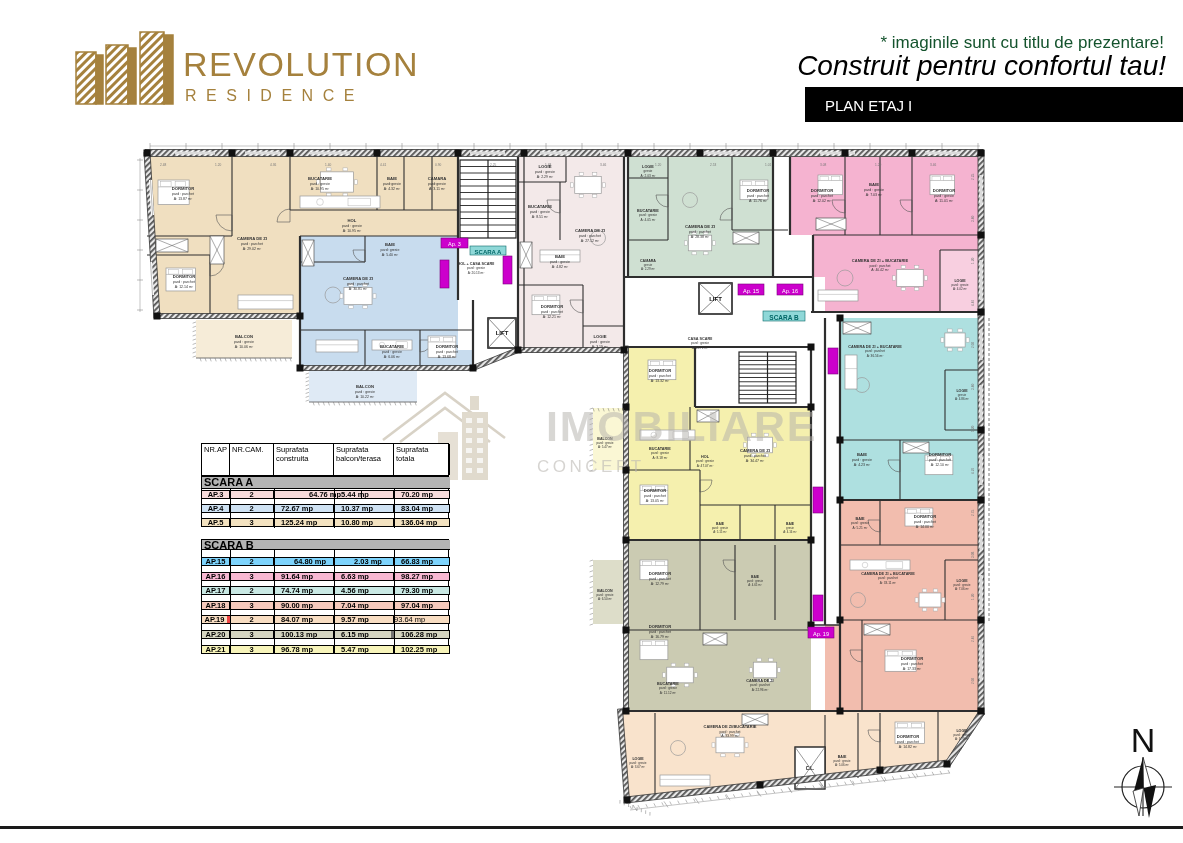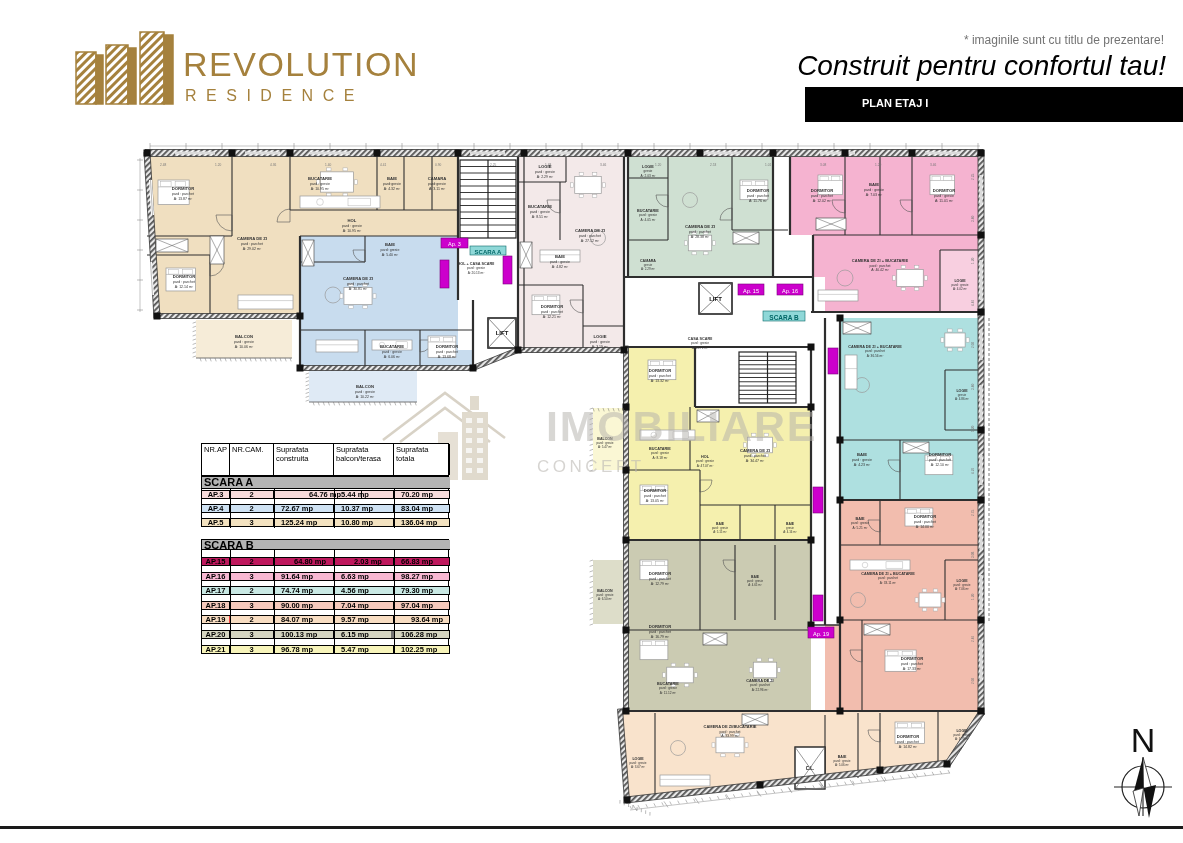--- a/index.html
+++ b/index.html
@@ -20,26 +20,26 @@
 <rect x="60" y="22" width="8" height="56" fill="#a5813d"></rect>
 <rect x="72" y="6" width="24" height="72" fill="url(#diag)"></rect>
 <rect x="96" y="9" width="9" height="69" fill="#a5813d"></rect>
 </g>
   </svg>
 
 <div style="position:absolute;left:183px;top:45px;font-size:34px;color:#a5813d;letter-spacing:1.5px;font-family:'Liberation Sans',sans-serif;">REVOLUTION</div>
 
 <div style="position:absolute;left:185px;top:87px;font-size:16px;color:#a5813d;letter-spacing:9.5px;font-family:'Liberation Sans',sans-serif;">RESIDENCE</div>
 
-<div style="position:absolute;left:0;top:33px;width:1164px;text-align:right;font-size:12px;color:#737373;">* imaginile sunt cu titlu de prezentare!</div>
+<div style="position:absolute;left:0;top:33px;width:1164px;text-align:right;font-size:17px;color:#14532d;">* imaginile sunt cu titlu de prezentare!</div>
 
 <div style="position:absolute;left:0;top:50px;width:1166px;text-align:right;font-size:28px;font-style:italic;color:#000;">Construit pentru confortul tau!</div>
 
 <div style="position:absolute;left:805px;top:87px;width:378px;height:35px;background:#000;">
-    <span style="position:absolute;left:20px;top:10px;color:#fff;font-weight:bold;font-size:11px;margin-left:37px;">PLAN ETAJ I</span>
+    <span style="position:absolute;left:20px;top:10px;color:#fff;font-weight:normal;font-size:15px;">PLAN ETAJ I</span>
   </div>
 
 <svg style="position:absolute;left:0;top:0;" width="1183" height="843" viewBox="0 0 1183 843">
 <defs>
       <pattern id="wallhatch" width="4" height="4" patternUnits="userSpaceOnUse" patternTransform="rotate(45)">
         <rect width="4" height="4" fill="#e8e8e8"></rect>
         <rect width="1.8" height="4" fill="#555"></rect>
       </pattern>
     </defs>
 
@@ -993,21 +993,21 @@
       <div style="position:absolute;left:192px;top:0;width:56px;height:100%;border-right:1px solid #000;box-sizing:border-box;padding-left:7px;display:flex;align-items:center;font-size:7.5px;font-weight:bold;">136.04 mp</div>
     </div>
 <div style="position:absolute;left:28px;top:12px;width:1px;height:39px;background:#000;"></div>
 <div style="position:absolute;left:72px;top:12px;width:1px;height:39px;background:#000;"></div>
 <div style="position:absolute;left:132px;top:12px;width:1px;height:39px;background:#000;"></div>
 <div style="position:absolute;left:192px;top:12px;width:1px;height:39px;background:#000;"></div>
 </div>
 
 <div style="position:absolute;left:201px;top:539px;width:248px;height:115px;border:1px solid #000;box-sizing:border-box;background:#fff;">
 <div style="position:absolute;left:0;top:0;width:248px;height:10px;background:#b4b4b4;border-bottom:1px solid #000;box-sizing:border-box;font-weight:bold;font-size:11px;padding-left:2px;line-height:10px;">SCARA B</div>
-<div style="position:absolute;left:0;top:17.0px;width:248px;height:9px;background:#be185d;border-top:1px solid #000;border-bottom:1px solid #000;box-sizing:border-box;">
+<div style="position:absolute;left:0;top:17.0px;width:248px;height:9px;background:#7dd3fc;border-top:1px solid #000;border-bottom:1px solid #000;box-sizing:border-box;">
       <div style="position:absolute;left:0px;top:0;width:28px;height:100%;border-right:1px solid #000;box-sizing:border-box;display:flex;align-items:center;justify-content:center;font-size:7.5px;font-weight:bold;">AP.15</div>
       <div style="position:absolute;left:28px;top:0;width:44px;height:100%;border-right:1px solid #000;box-sizing:border-box;display:flex;align-items:center;justify-content:center;font-size:7.5px;font-weight:bold;">2</div>
       <div style="position:absolute;left:72px;top:0;width:60px;height:100%;border-right:1px solid #000;box-sizing:border-box;padding-left:20px;display:flex;align-items:center;font-size:7.5px;font-weight:bold;">64.80 mp</div>
       <div style="position:absolute;left:132px;top:0;width:60px;height:100%;border-right:1px solid #000;box-sizing:border-box;padding-left:20px;display:flex;align-items:center;font-size:7.5px;font-weight:bold;">2.03 mp</div>
       <div style="position:absolute;left:192px;top:0;width:56px;height:100%;border-right:1px solid #000;box-sizing:border-box;padding-left:7px;display:flex;align-items:center;font-size:7.5px;font-weight:bold;">66.83 mp</div>
     </div>
 <div style="position:absolute;left:0;top:31.6px;width:248px;height:9px;background:#f8b8d2;border-top:1px solid #000;border-bottom:1px solid #000;box-sizing:border-box;">
       <div style="position:absolute;left:0px;top:0;width:28px;height:100%;border-right:1px solid #000;box-sizing:border-box;display:flex;align-items:center;justify-content:center;font-size:7.5px;font-weight:bold;">AP.16</div>
       <div style="position:absolute;left:28px;top:0;width:44px;height:100%;border-right:1px solid #000;box-sizing:border-box;display:flex;align-items:center;justify-content:center;font-size:7.5px;font-weight:bold;">3</div>
       <div style="position:absolute;left:72px;top:0;width:60px;height:100%;border-right:1px solid #000;box-sizing:border-box;padding-left:7px;display:flex;align-items:center;font-size:7.5px;font-weight:bold;">91.64 mp</div>
@@ -1022,25 +1022,25 @@
       <div style="position:absolute;left:192px;top:0;width:56px;height:100%;border-right:1px solid #000;box-sizing:border-box;padding-left:7px;display:flex;align-items:center;font-size:7.5px;font-weight:bold;">79.30 mp</div>
     </div>
 <div style="position:absolute;left:0;top:60.8px;width:248px;height:9px;background:#f5c9bc;border-top:1px solid #000;border-bottom:1px solid #000;box-sizing:border-box;">
       <div style="position:absolute;left:0px;top:0;width:28px;height:100%;border-right:1px solid #000;box-sizing:border-box;display:flex;align-items:center;justify-content:center;font-size:7.5px;font-weight:bold;">AP.18</div>
       <div style="position:absolute;left:28px;top:0;width:44px;height:100%;border-right:1px solid #000;box-sizing:border-box;display:flex;align-items:center;justify-content:center;font-size:7.5px;font-weight:bold;">3</div>
       <div style="position:absolute;left:72px;top:0;width:60px;height:100%;border-right:1px solid #000;box-sizing:border-box;padding-left:7px;display:flex;align-items:center;font-size:7.5px;font-weight:bold;">90.00 mp</div>
       <div style="position:absolute;left:132px;top:0;width:60px;height:100%;border-right:1px solid #000;box-sizing:border-box;padding-left:7px;display:flex;align-items:center;font-size:7.5px;font-weight:bold;">7.04 mp</div>
       <div style="position:absolute;left:192px;top:0;width:56px;height:100%;border-right:1px solid #000;box-sizing:border-box;padding-left:7px;display:flex;align-items:center;font-size:7.5px;font-weight:bold;">97.04 mp</div>
     </div>
 <div style="position:absolute;left:0;top:75.4px;width:248px;height:9px;background:#f8ddc2;border-top:1px solid #000;border-bottom:1px solid #000;box-sizing:border-box;">
-      <div style="position:absolute;left:0px;top:0;width:28px;height:100%;border-right:1px solid #ef4444;box-sizing:border-box;display:flex;align-items:center;justify-content:center;font-size:7.5px;font-weight:bold;">AP.19</div>
+      <div style="position:absolute;left:0px;top:0;width:28px;height:100%;border-right:3px solid #ef4444;box-sizing:border-box;display:flex;align-items:center;justify-content:center;font-size:7.5px;font-weight:bold;">AP.19</div>
       <div style="position:absolute;left:28px;top:0;width:44px;height:100%;border-right:1px solid #000;box-sizing:border-box;display:flex;align-items:center;justify-content:center;font-size:7.5px;font-weight:bold;">2</div>
       <div style="position:absolute;left:72px;top:0;width:60px;height:100%;border-right:1px solid #000;box-sizing:border-box;padding-left:7px;display:flex;align-items:center;font-size:7.5px;font-weight:bold;">84.07 mp</div>
       <div style="position:absolute;left:132px;top:0;width:60px;height:100%;border-right:1px solid #000;box-sizing:border-box;padding-left:7px;display:flex;align-items:center;font-size:7.5px;font-weight:bold;">9.57 mp</div>
-      <div style="position:absolute;left:192px;top:0;width:56px;height:100%;border-right:1px solid #000;box-sizing:border-box;padding-left:17px;display:flex;align-items:center;font-size:7.5px;font-weight:bold;">93.64 mp</div>
+      <div style="position:absolute;left:192px;top:0;width:56px;height:100%;border-right:1px solid #000;box-sizing:border-box;padding-left:0;display:flex;align-items:center;font-size:7.5px;font-weight:normal;">93.64 mp</div>
     </div>
 <div style="position:absolute;left:0;top:90.0px;width:248px;height:9px;background:#d5d5c1;border-top:1px solid #000;border-bottom:1px solid #000;box-sizing:border-box;">
       <div style="position:absolute;left:0px;top:0;width:28px;height:100%;border-right:1px solid #000;box-sizing:border-box;display:flex;align-items:center;justify-content:center;font-size:7.5px;font-weight:bold;">AP.20</div>
       <div style="position:absolute;left:28px;top:0;width:44px;height:100%;border-right:1px solid #000;box-sizing:border-box;display:flex;align-items:center;justify-content:center;font-size:7.5px;font-weight:bold;">3</div>
       <div style="position:absolute;left:72px;top:0;width:60px;height:100%;border-right:1px solid #000;box-sizing:border-box;padding-left:7px;display:flex;align-items:center;font-size:7.5px;font-weight:bold;">100.13 mp</div>
       <div style="position:absolute;left:132px;top:0;width:60px;height:100%;border-right:3px solid #737373;box-sizing:border-box;padding-left:7px;display:flex;align-items:center;font-size:7.5px;font-weight:bold;">6.15 mp</div>
       <div style="position:absolute;left:192px;top:0;width:56px;height:100%;border-right:1px solid #000;box-sizing:border-box;padding-left:7px;display:flex;align-items:center;font-size:7.5px;font-weight:bold;">106.28 mp</div>
     </div>
 <div style="position:absolute;left:0;top:104.6px;width:248px;height:9px;background:#f7f4ba;border-top:1px solid #000;border-bottom:1px solid #000;box-sizing:border-box;">
       <div style="position:absolute;left:0px;top:0;width:28px;height:100%;border-right:1px solid #000;box-sizing:border-box;display:flex;align-items:center;justify-content:center;font-size:7.5px;font-weight:bold;">AP.21</div>

